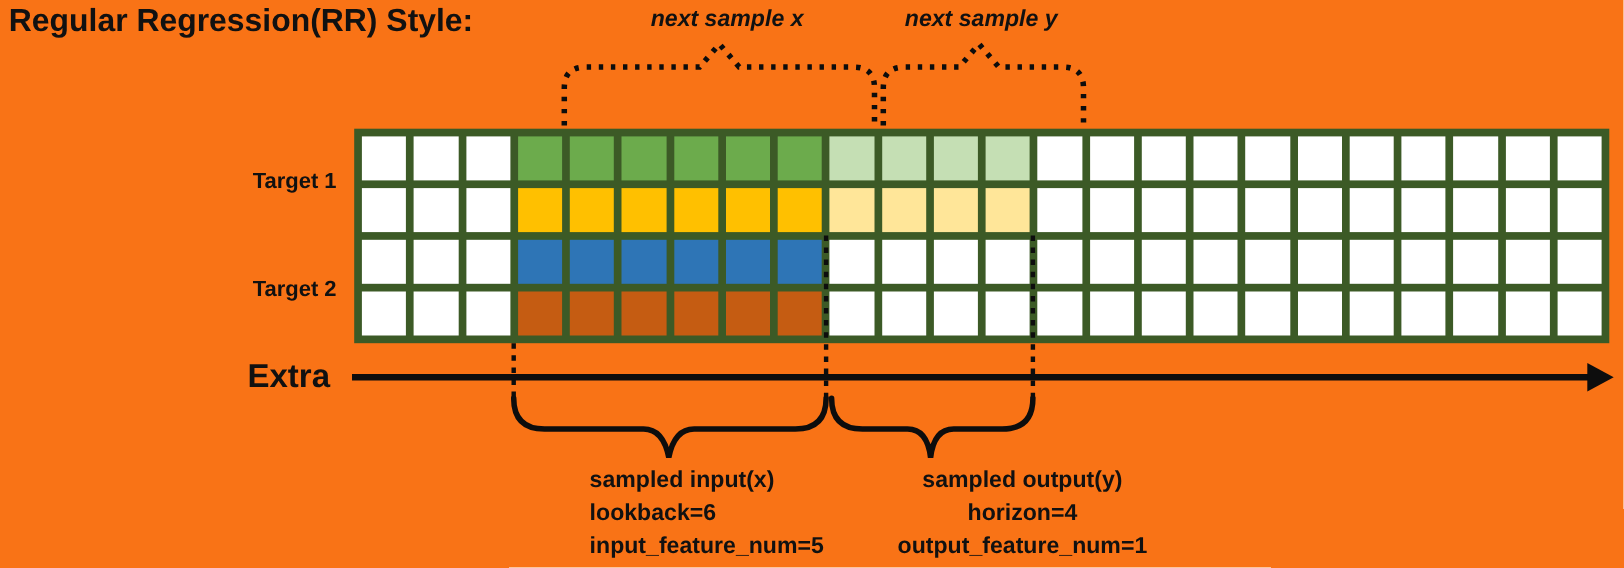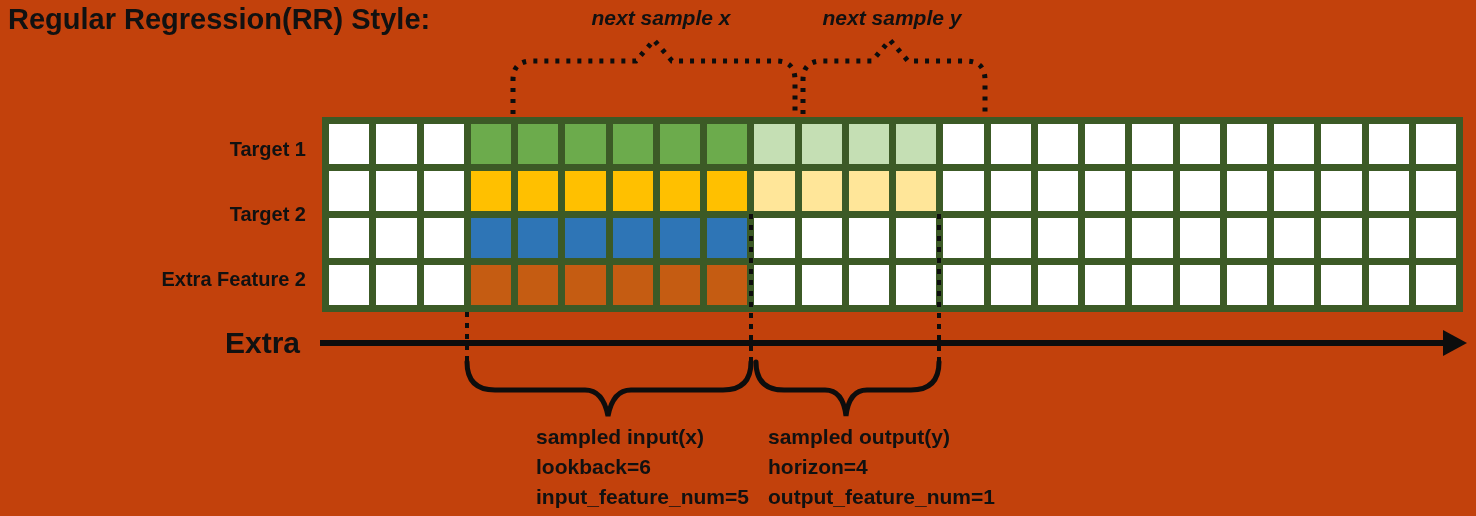--- a/index.html
+++ b/index.html
@@ -5,21 +5,21 @@
   html, body {
     margin: 0;
     padding: 0;
     background: #ffffff;
     font-family: "Liberation Sans", sans-serif;
   }
   #stage {
     position: relative;
     width: 1476px;
     height: 516px;
-    background: #c2410c;
+    background: #f97316;
     overflow: hidden;
   }
   .title {
     position: absolute;
     left: 8px;
     top: 3px;
     font-size: 29px;
     font-weight: bold;
     color: #111;
     white-space: nowrap;
@@ -84,21 +84,21 @@
   .note-block {
     position: absolute;
     top: 422px;
     font-size: 21px;
     font-weight: 600;
     color: #111;
     line-height: 30px;
     white-space: nowrap;
   }
   #input-note { left: 536px; }
-  #output-note { left: 768px; }
+  #output-note { left: 816px; text-align: center; }
 
   .time-label {
     position: absolute;
     left: 0;
     top: 326px;
     width: 300px;
     text-align: right;
     font-size: 30px;
     font-weight: bold;
     color: #111;
@@ -110,21 +110,20 @@
 <div id="stage">
 
   <div class="title">Regular Regression(RR) Style:</div>
 
   <div id="next-y-label" class="top-label">next sample y</div>
   <div id="next-x-label" class="top-label">next sample x</div>
 
   <div id="row-labels">
       <div class="row-label">Target 1</div>
       <div class="row-label">Target 2</div>
-      <div class="row-label">Extra Feature 2</div>
     </div>
 
   <div id="sample-grid" style="background: rgb(60, 90, 38);">
       <div class="cell" style="background: rgb(255, 255, 255);"></div>
       <div class="cell" style="background: rgb(255, 255, 255);"></div>
       <div class="cell" style="background: rgb(255, 255, 255);"></div>
       <div class="cell" style="background: rgb(108, 171, 76);"></div>
       <div class="cell" style="background: rgb(108, 171, 76);"></div>
       <div class="cell" style="background: rgb(108, 171, 76);"></div>
       <div class="cell" style="background: rgb(108, 171, 76);"></div>

